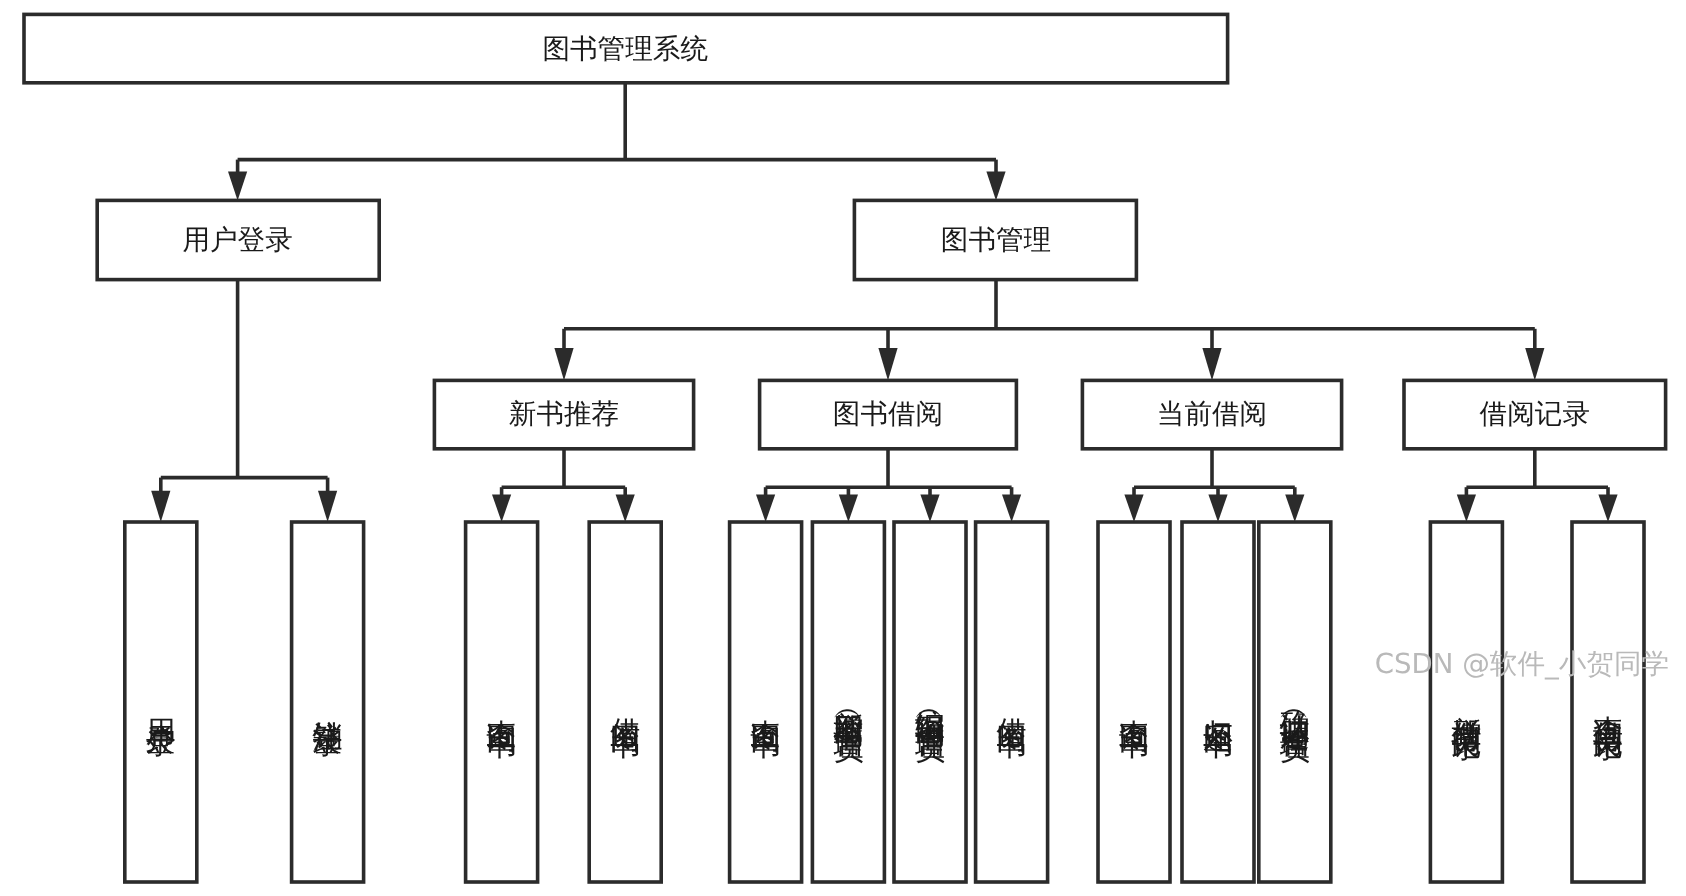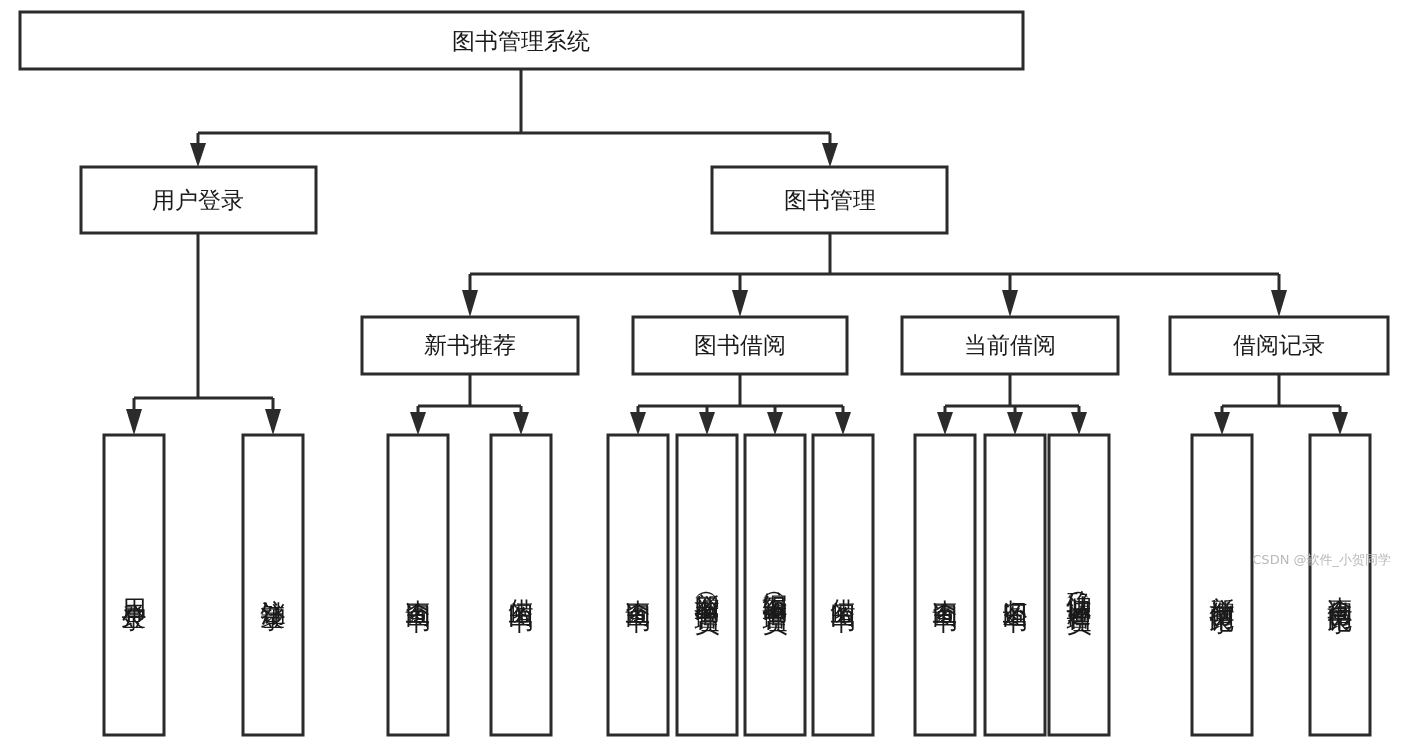--- a/index.html
+++ b/index.html
@@ -56,21 +56,21 @@
     writing-mode: vertical-rl;
     text-orientation: upright;
     text-anchor: middle;
     dominant-baseline: central;
   }
   .watermark-text {
     position: absolute;
     right: 14px;
     bottom: 7px;
     font-family: "DejaVu Sans", "Liberation Sans", sans-serif;
-    font-size: 13px;
+    font-size: 23px;
     color: #b9b9b9;
     white-space: nowrap;
     pointer-events: none;
   }
 </style>
 </head>
 <body>
 
 <div id="diagram-root">
 

